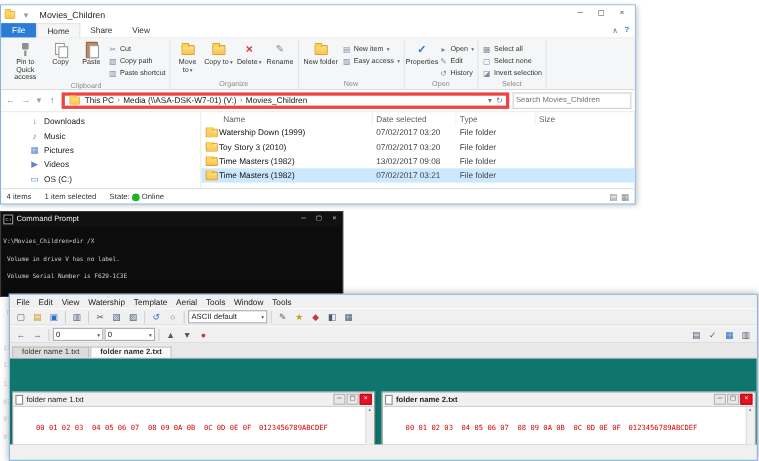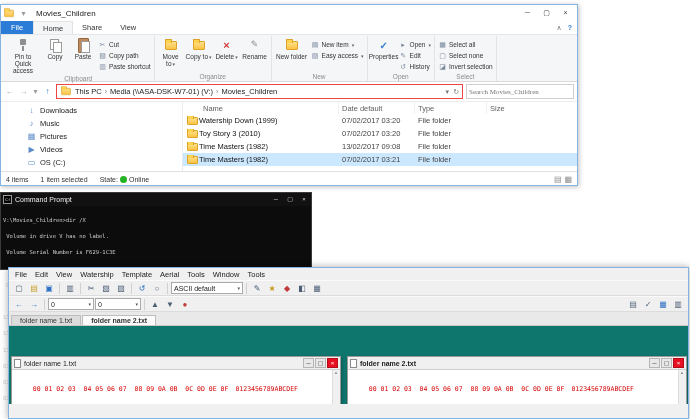--- a/index.html
+++ b/index.html
@@ -48,25 +48,25 @@
   .copyico::after { content:""; position:absolute; left:5px; top:4px; width:7px; height:9px; background:#fff; border:1px solid #9a9a9a; }
   .pasteico::before { content:""; position:absolute; left:2px; top:0; width:9px; height:13px; background:#c08b5c; border:1px solid #96683f; border-radius:1px; }
   .pasteico::after { content:""; position:absolute; left:5px; top:3px; width:7px; height:10px; background:#fff; border:1px solid #9a9a9a; }
   .xred { color:#d23b3b; font-size:11px; font-weight:bold; }
   .bluecheck { color:#2b7cd6; font-size:10px; font-weight:bold; }
   .gray-glyph { color:#8a8a8a; font-size:9px; }
 
   .addrbar { height:20px; display:flex; align-items:center; gap:3px; padding:0 3px; background:#fff; border-bottom:1px solid #ececec; }
   .navico { color:#9a9a9a; font-size:8px; width:11px; text-align:center; }
   .navico.blue { color:#3f83c9; }
-  .crumbbox { flex:1; height:15px; border:1px solid #ef4444; display:flex; align-items:center; gap:3px; padding:0 3px; font-size:7.5px; color:#222; background:#fff; }
+  .crumbbox { flex:1; height:15px; border:3px solid #ef4444; display:flex; align-items:center; gap:3px; padding:0 3px; font-size:7.5px; color:#222; background:#fff; }
   .crumb-sep { color:#777; font-size:7px; }
   .crumb-right { margin-left:auto; display:flex; gap:4px; color:#777; font-size:7px; }
   .searchbox { width:108px; height:15px; border:1px solid #cfcfcf; display:flex; align-items:center; padding:0 2px; background:#fff; }
-  .searchbox input { border:none; outline:none; width:100%; font-size:7px; font-family:Liberation Serif, serif; color:#333; }
+  .searchbox input { border:none; outline:none; width:100%; font-size:7px; font-family:Liberation Sans, sans-serif; color:#333; }
 
   .ex-main { display:flex; height:69px; }
   .navpane { width:182px; border-right:1px solid #ececec; padding-top:2px; overflow:hidden; }
   .navitem { height:13px; display:flex; align-items:center; gap:4px; padding-left:26px; font-size:7.5px; color:#222; }
   .nico { width:9px; text-align:center; font-size:8px; color:#5b8ac9; }
   .listpane { flex:1; display:flex; flex-direction:column; font-size:7.5px; overflow:hidden; }
   .cols { display:flex; height:12px; align-items:flex-start; color:#5f5f5f; }
   .hcell { border-right:1px solid #f0f0f0; height:100%; display:flex; align-items:center; }
   .c-name { width:156px; padding-left:20px; }
   .c-date { width:76px; padding-left:3px; }
@@ -336,21 +336,21 @@
         </div>
         <div class="navitem">
           <span class="nico">▭</span>
           <span>OS (C:)</span>
         </div>
       </div>
 
       <div class="listpane">
         <div class="cols">
           <span class="hcell c-name">Name</span>
-          <span class="hcell c-date">Date default</span>
+          <span class="hcell c-date">Date selected</span>
           <span class="hcell c-type">Type</span>
           <span class="hcell c-size">Size</span>
         </div>
         <div class="frow">
           <span class="cell-name">
               <span class="fico fico-row"></span>
               <span>Watership Down (1999)</span>
             </span>
           <span class="cell-date">07/02/2017 03:20</span>
           <span class="cell-type">File folder</span>

